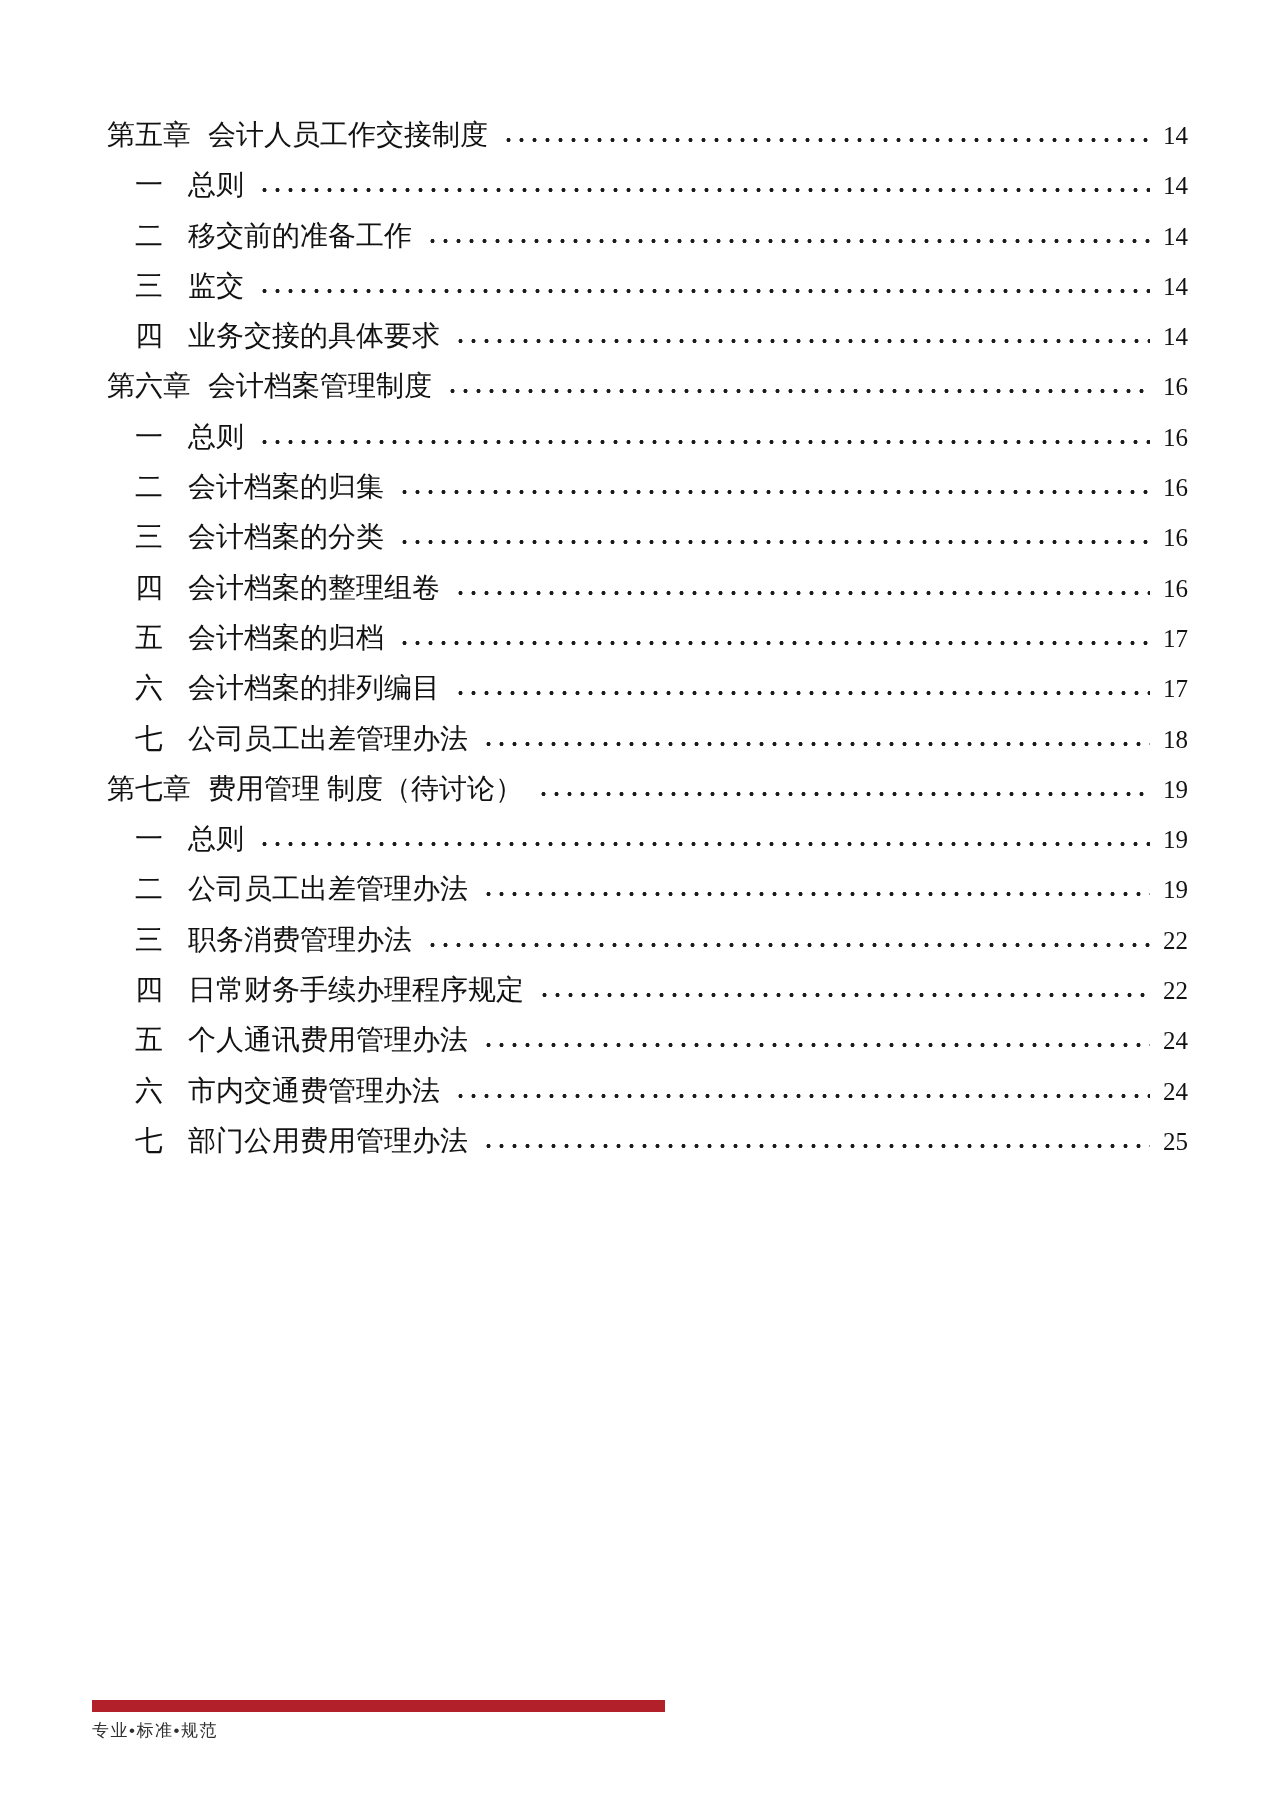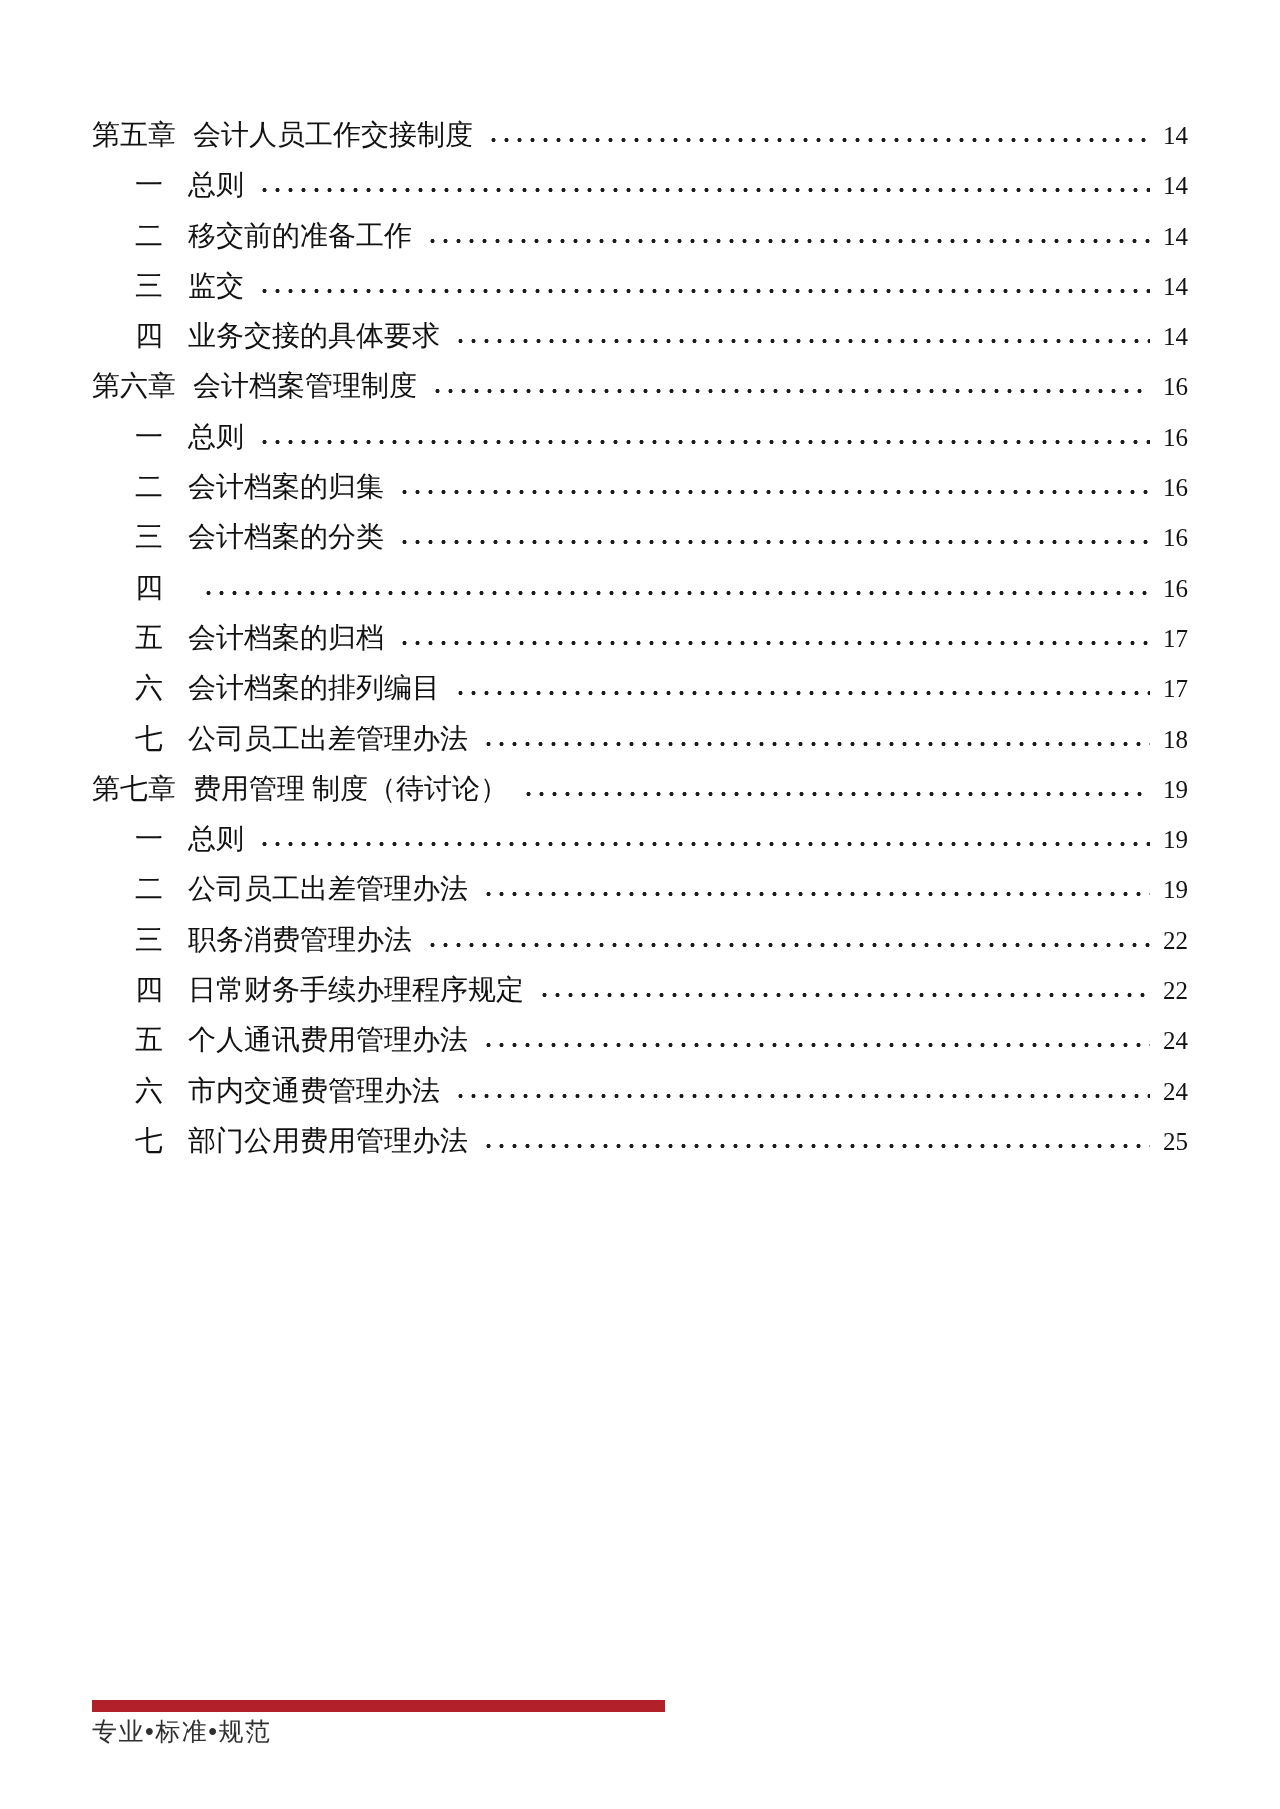--- a/index.html
+++ b/index.html
@@ -26,20 +26,21 @@
     align-items: baseline;
     height: 50.3px;
     font-size: 28px;
     color: #121212;
     white-space: pre;
   }
   .toc-row.chapter .num {
     display: inline-block;
     width: 101px;
     flex: none;
+    margin-left: 15px;
   }
   .toc-row.sub {
     padding-left: 43px;
   }
   .toc-row.sub .num {
     display: inline-block;
     width: 53px;
     flex: none;
   }
   .toc-row .title {
@@ -68,21 +69,21 @@
     left: 92px;
     top: 1700px;
     width: 573px;
     height: 12px;
   }
   .footer-text {
     position: absolute;
     left: 92px;
     top: 1714px;
     font-family: "Liberation Sans", "DejaVu Sans", sans-serif;
-    font-size: 25px;
+    font-size: 17px;
     letter-spacing: 1.5px;
     line-height: 34px;
   }
 </style>
 </head>
 <body>
 
 <div class="page">
   <div class="toc">
       <div class="toc-row chapter">
@@ -134,20 +135,21 @@
     <span class="pagenum">16</span>
   </div>
       <div class="toc-row sub">
     <span class="num">三</span>
     <span class="title">会计档案的分类</span>
     <span class="leader"></span>
     <span class="pagenum">16</span>
   </div>
       <div class="toc-row sub">
     <span class="num">四</span>
+    <span class="title">会计档案的整理组卷</span>
     <span class="leader"></span>
     <span class="pagenum">16</span>
   </div>
       <div class="toc-row sub">
     <span class="num">五</span>
     <span class="title">会计档案的归档</span>
     <span class="leader"></span>
     <span class="pagenum">17</span>
   </div>
       <div class="toc-row sub">

